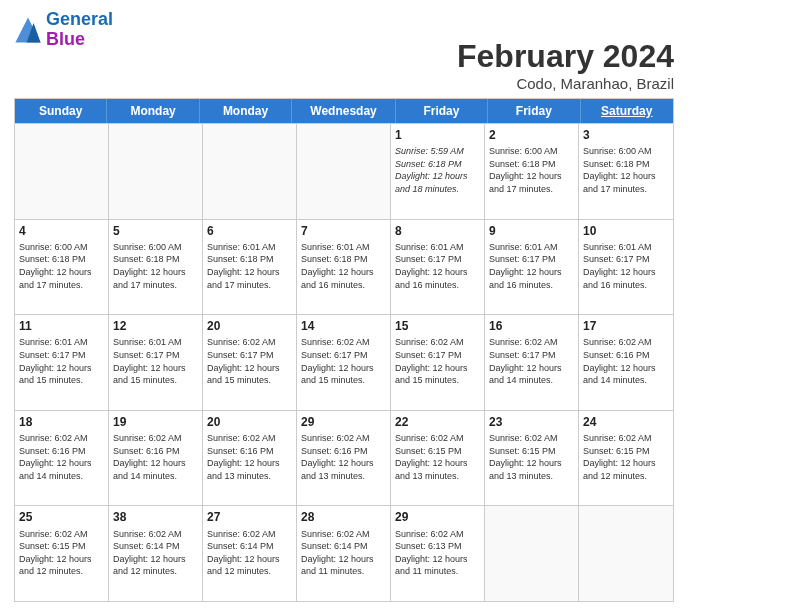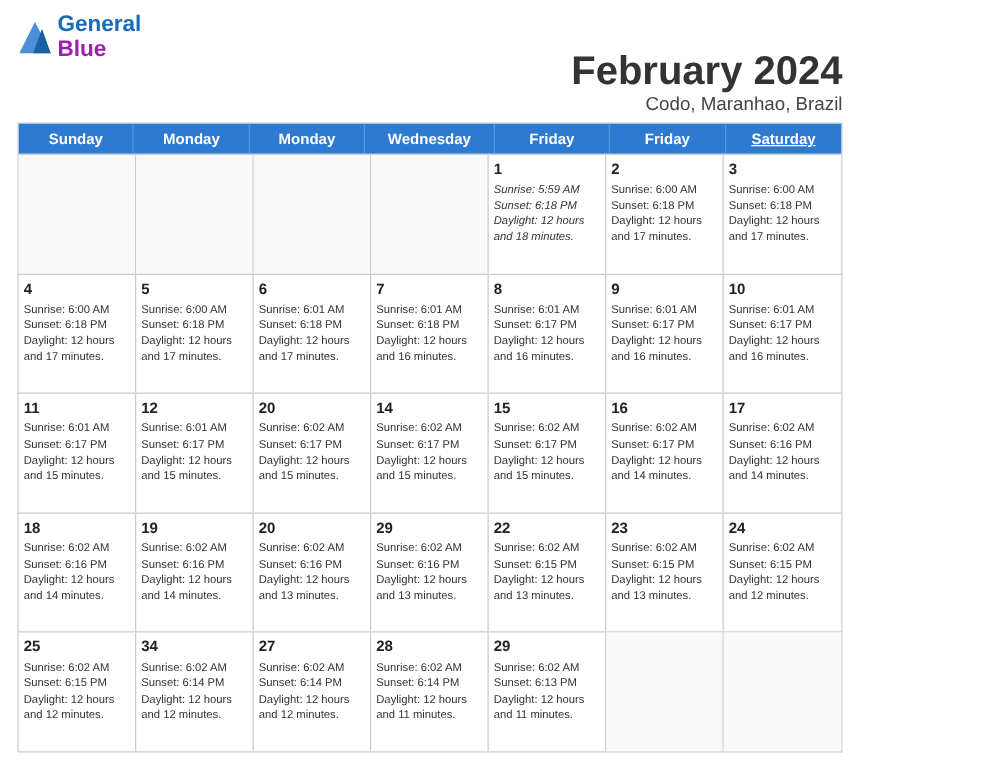--- a/index.html
+++ b/index.html
@@ -321,21 +321,21 @@
         </div>
         <div class="cal-row">
           <div class="cal-cell">
             <span class="day-num">25</span>
             <div class="day-info" style="white-space: pre-line;">Sunrise: 6:02 AM
 Sunset: 6:15 PM
 Daylight: 12 hours
 and 12 minutes.</div>
           </div>
           <div class="cal-cell">
-            <span class="day-num">34</span>
+            <span class="day-num">38</span>
             <div class="day-info" style="white-space: pre-line;">Sunrise: 6:02 AM
 Sunset: 6:14 PM
 Daylight: 12 hours
 and 12 minutes.</div>
           </div>
           <div class="cal-cell">
             <span class="day-num">27</span>
             <div class="day-info" style="white-space: pre-line;">Sunrise: 6:02 AM
 Sunset: 6:14 PM
 Daylight: 12 hours

